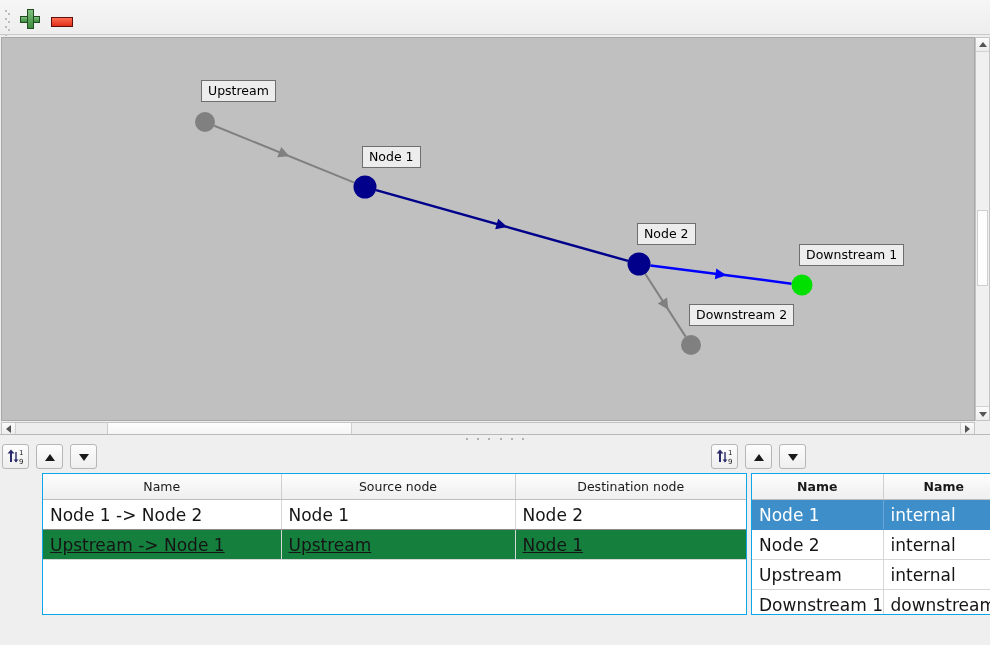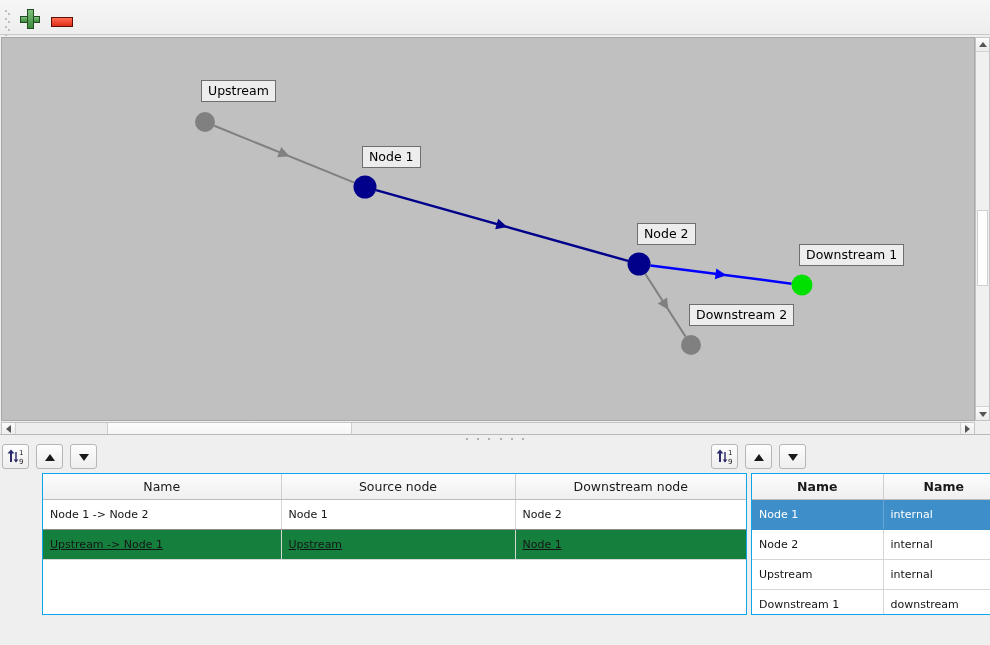--- a/index.html
+++ b/index.html
@@ -224,21 +224,21 @@
     color: #1a1a1a;
     text-align: center;
   }
   .pane-right th { font-weight: bold; }
   th:last-child { border-right: none; }
   td {
     height: 29px;
     border-right: 1px solid #d6d6d6;
     border-bottom: 1px solid #d6d6d6;
     padding: 0 0 0 7px;
-    font-size: 11px;
+    font-size: 17px;
     color: #151515;
     white-space: nowrap;
     overflow: hidden;
   }
   td:last-child { border-right: none; }
   tr.alt td { background: #15803d; text-decoration: underline; }
   tr.selected td { background: #3d8ec9; color: #fff; border-right-color: #69a6d4; border-bottom-color: #3d8ec9; }
   tr.focusrow td { border-top: 1px solid #8b8b8b; border-bottom: 1px solid #8b8b8b; }
 
   .tbl-vscroll {
@@ -371,21 +371,21 @@
     <table>
       <colgroup>
           <col style="width:238px">
           <col style="width:234px">
           <col>
         </colgroup>
       <thead>
         <tr>
           <th>Name</th>
           <th>Source node</th>
-          <th>Downstream node</th>
+          <th>Destination node</th>
         </tr>
       </thead>
       <tbody id="edges-body">
           <tr class="focusrow">
             <td>Node 1 -&gt; Node 2</td>
             <td>Node 1</td>
             <td>Node 2</td>
           </tr>
           <tr class="alt">
             <td>Upstream -&gt; Node 1</td>

